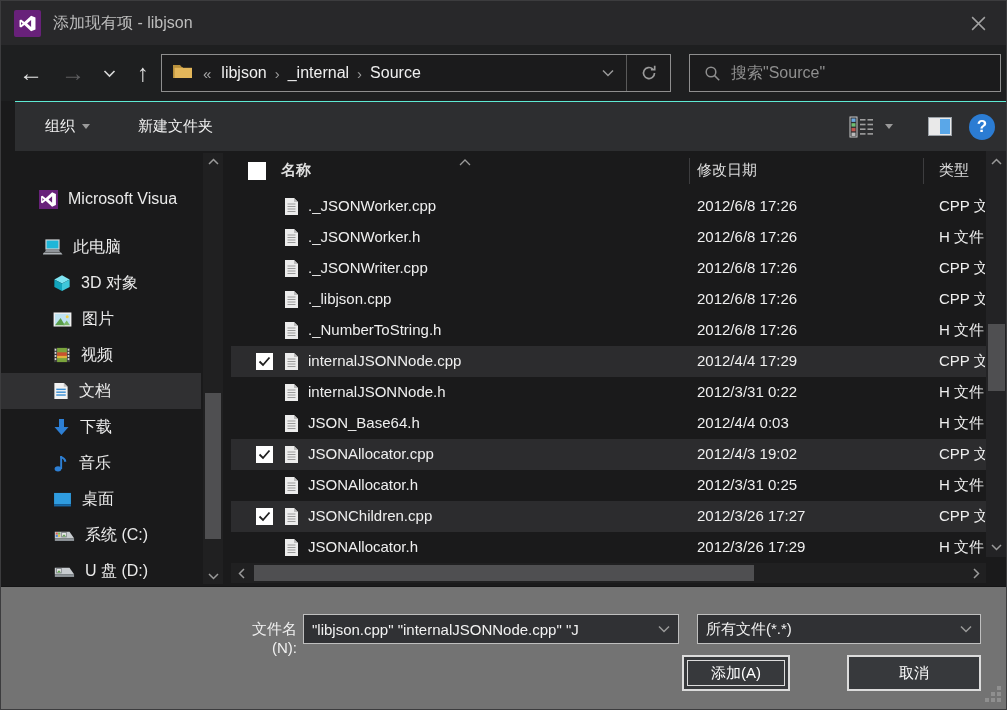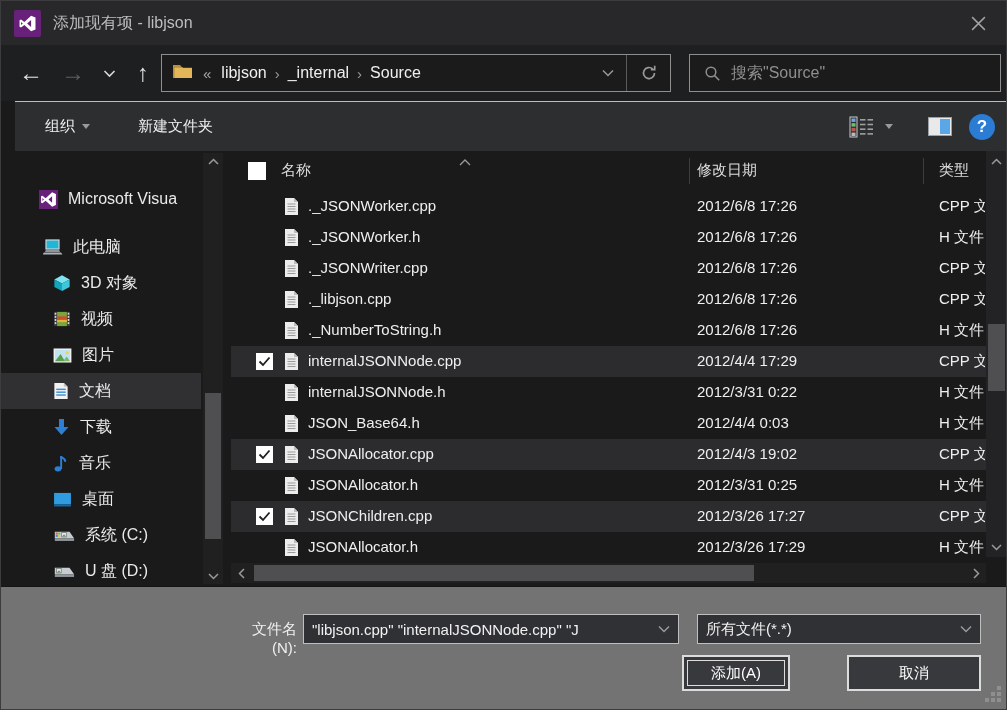--- a/index.html
+++ b/index.html
@@ -76,21 +76,21 @@
   #side-scroll { position:absolute; left:202px; top:2px; width:20px; height:431px; background:#202021; }
   #side-scroll .thumb { position:absolute; left:2px; width:16px; top:240px; height:146px; background:#4f4f51; }
   .sb-arrow { position:absolute; left:0; width:20px; height:16px; display:flex; align-items:center;
               justify-content:center; }
 
   
   #filelist { position:absolute; left:230px; top:0; width:755px; height:435px; }
   #list-header { position:absolute; left:0; top:0; width:755px; height:40px; }
   #hdr-check { position:absolute; left:17px; top:11px; width:18px; height:18px; background:#fff; }
   .hdr-label { position:absolute; top:10px; font-size:15px; color:#dedede; }
-  #hdr-name { left:50px; }
+  #hdr-name { left:50px;font-weight:bold; }
   #hdr-date { left:466px; }
   #hdr-type { left:708px; }
   #sort-caret { position:absolute; left:228px; top:1px; }
   .hdr-sep { position:absolute; top:7px; width:1px; height:26px; background:#3d3d3f; }
   #sep1 { left:458px; } #sep2 { left:692px; }
 
   #file-rows { position:absolute; left:0; top:40px; width:755px; }
   .file-row { position:relative; height:31px; font-size:15px; color:#efefef; }
   .file-row.checked { background:#2c2c2e; }
   .rcheck { position:absolute; left:25px; top:7px; width:17px; height:17px; background:#fff;
@@ -263,51 +263,51 @@
           <svg width="18" height="18" viewBox="0 0 20 20">
             <polygon points="10,1.5 18.5,6 10,10.5 1.5,6" fill="#7ee4f2"></polygon>
             <polygon points="1.5,6 10,10.5 10,19 1.5,14.5" fill="#12a5bd"></polygon>
             <polygon points="18.5,6 10,10.5 10,19 18.5,14.5" fill="#3ec7da"></polygon>
             </svg>
         </span>
         <span class="slabel">3D 对象</span>
       </div>
       <div class="side-item lvl1">
         <span class="sicon">
+          <svg width="19" height="15" viewBox="0 0 20 16">
+            <rect x="0.5" y="0.5" width="19" height="15" fill="#f0f0f0"></rect>
+            <rect x="2" y="2" width="16" height="12" fill="#bfe3f2"></rect>
+            <polygon points="2,14 8,6.5 12.5,14" fill="#5a9e4b"></polygon>
+            <polygon points="10.5,14 14.5,9 18,14" fill="#7bb86a"></polygon>
+            <circle cx="15" cy="5" r="1.6" fill="#f2d24b"></circle>
+            </svg>
+        </span>
+        <span class="slabel">图片</span>
+      </div>
+      <div class="side-item lvl1">
+        <span class="sicon">
           <svg width="18" height="16" viewBox="0 0 20 18">
             <rect x="1" y="1" width="18" height="16" fill="#3c3c3c"></rect>
             <rect x="4.5" y="1" width="11" height="16" fill="#7aa43c"></rect>
             <rect x="4.5" y="6" width="11" height="6" fill="#c8522f"></rect>
             <rect x="4.5" y="10" width="11" height="2.5" fill="#e0b33c"></rect>
             <g fill="#d8d8d8">
               <rect x="1.8" y="2" width="1.8" height="2.2"></rect>
                 <rect x="1.8" y="5.5" width="1.8" height="2.2"></rect>
               <rect x="1.8" y="9" width="1.8" height="2.2"></rect>
                 <rect x="1.8" y="12.5" width="1.8" height="2.2"></rect>
               <rect x="16.4" y="2" width="1.8" height="2.2"></rect>
                 <rect x="16.4" y="5.5" width="1.8" height="2.2"></rect>
               <rect x="16.4" y="9" width="1.8" height="2.2"></rect>
                 <rect x="16.4" y="12.5" width="1.8" height="2.2"></rect>
             </g>
             </svg>
         </span>
         <span class="slabel">视频</span>
       </div>
-      <div class="side-item lvl1">
-        <span class="sicon">
-          <svg width="19" height="15" viewBox="0 0 20 16">
-            <rect x="0.5" y="0.5" width="19" height="15" fill="#f0f0f0"></rect>
-            <rect x="2" y="2" width="16" height="12" fill="#bfe3f2"></rect>
-            <polygon points="2,14 8,6.5 12.5,14" fill="#5a9e4b"></polygon>
-            <polygon points="10.5,14 14.5,9 18,14" fill="#7bb86a"></polygon>
-            <circle cx="15" cy="5" r="1.6" fill="#f2d24b"></circle>
-            </svg>
-        </span>
-        <span class="slabel">图片</span>
-      </div>
       <div class="side-item lvl1 selected">
         <span class="sicon">
           <svg width="16" height="18" viewBox="0 0 16 19">
             <path d="M1 1 H11 L15 5 V18 H1 Z" fill="#f2f2f2"></path>
             <path d="M11 1 L15 5 H11 Z" fill="#c3c3c3"></path>
             <g fill="#3b8fd4">
                 <rect x="3" y="7" width="10" height="1.5"></rect>
                 <rect x="3" y="10" width="10" height="1.5"></rect>
             <rect x="3" y="13" width="10" height="1.5"></rect>
               </g>

